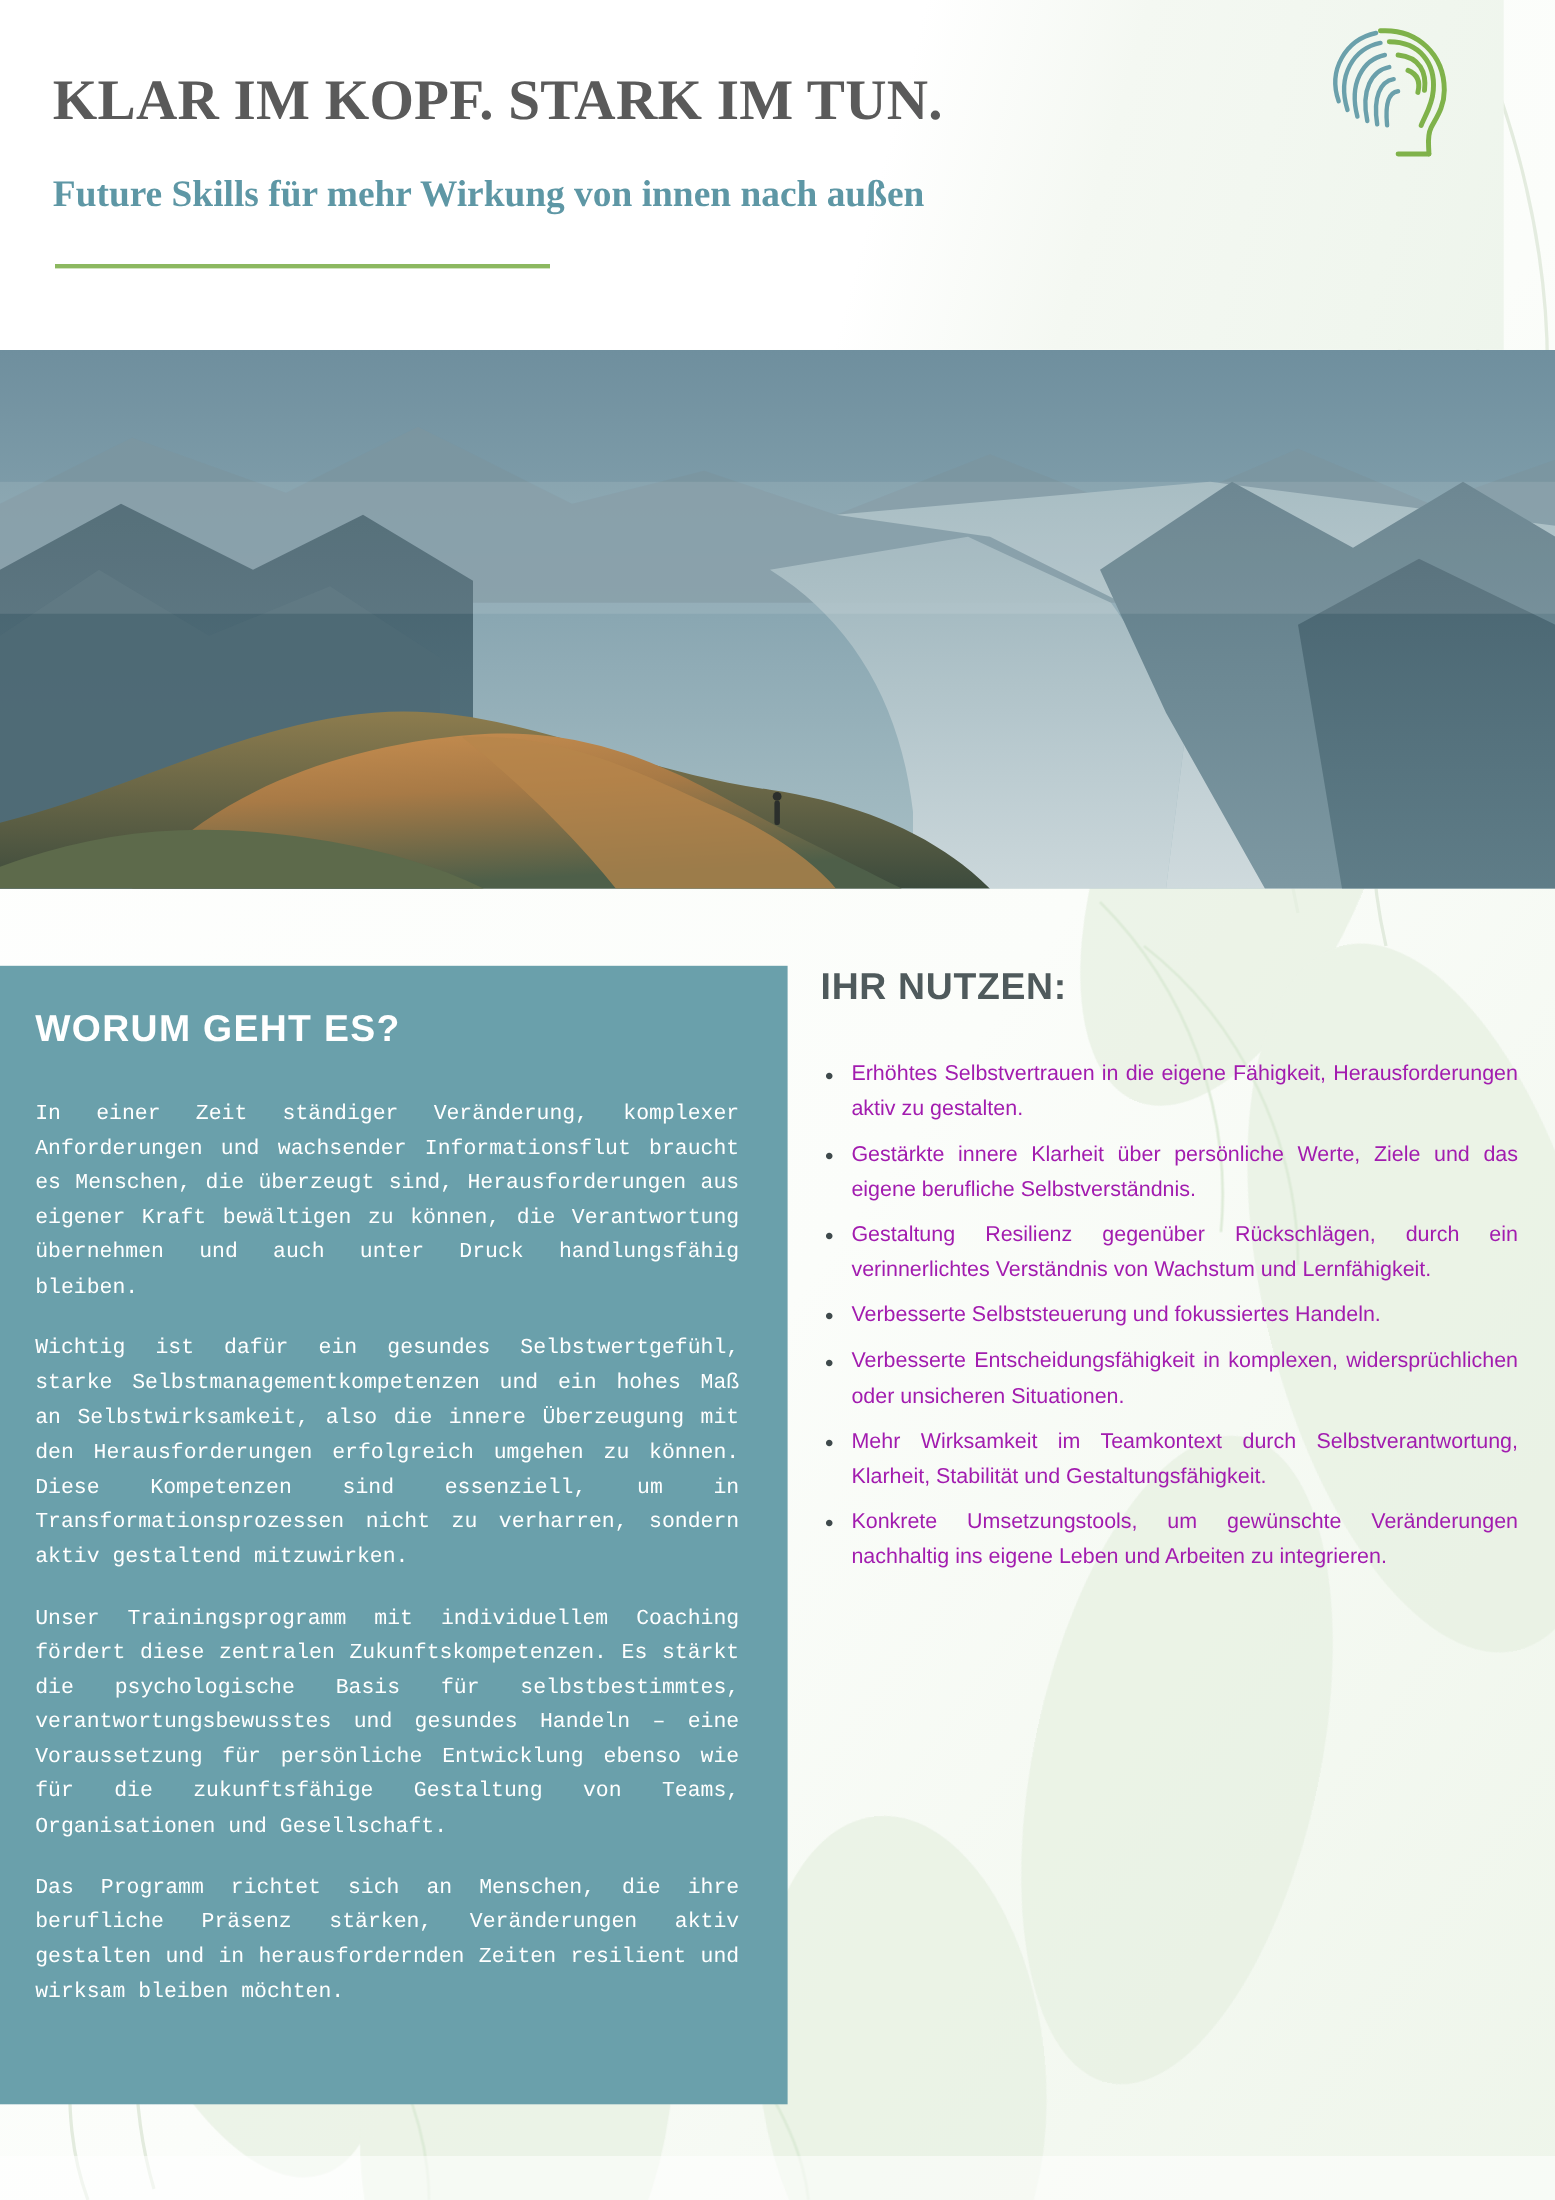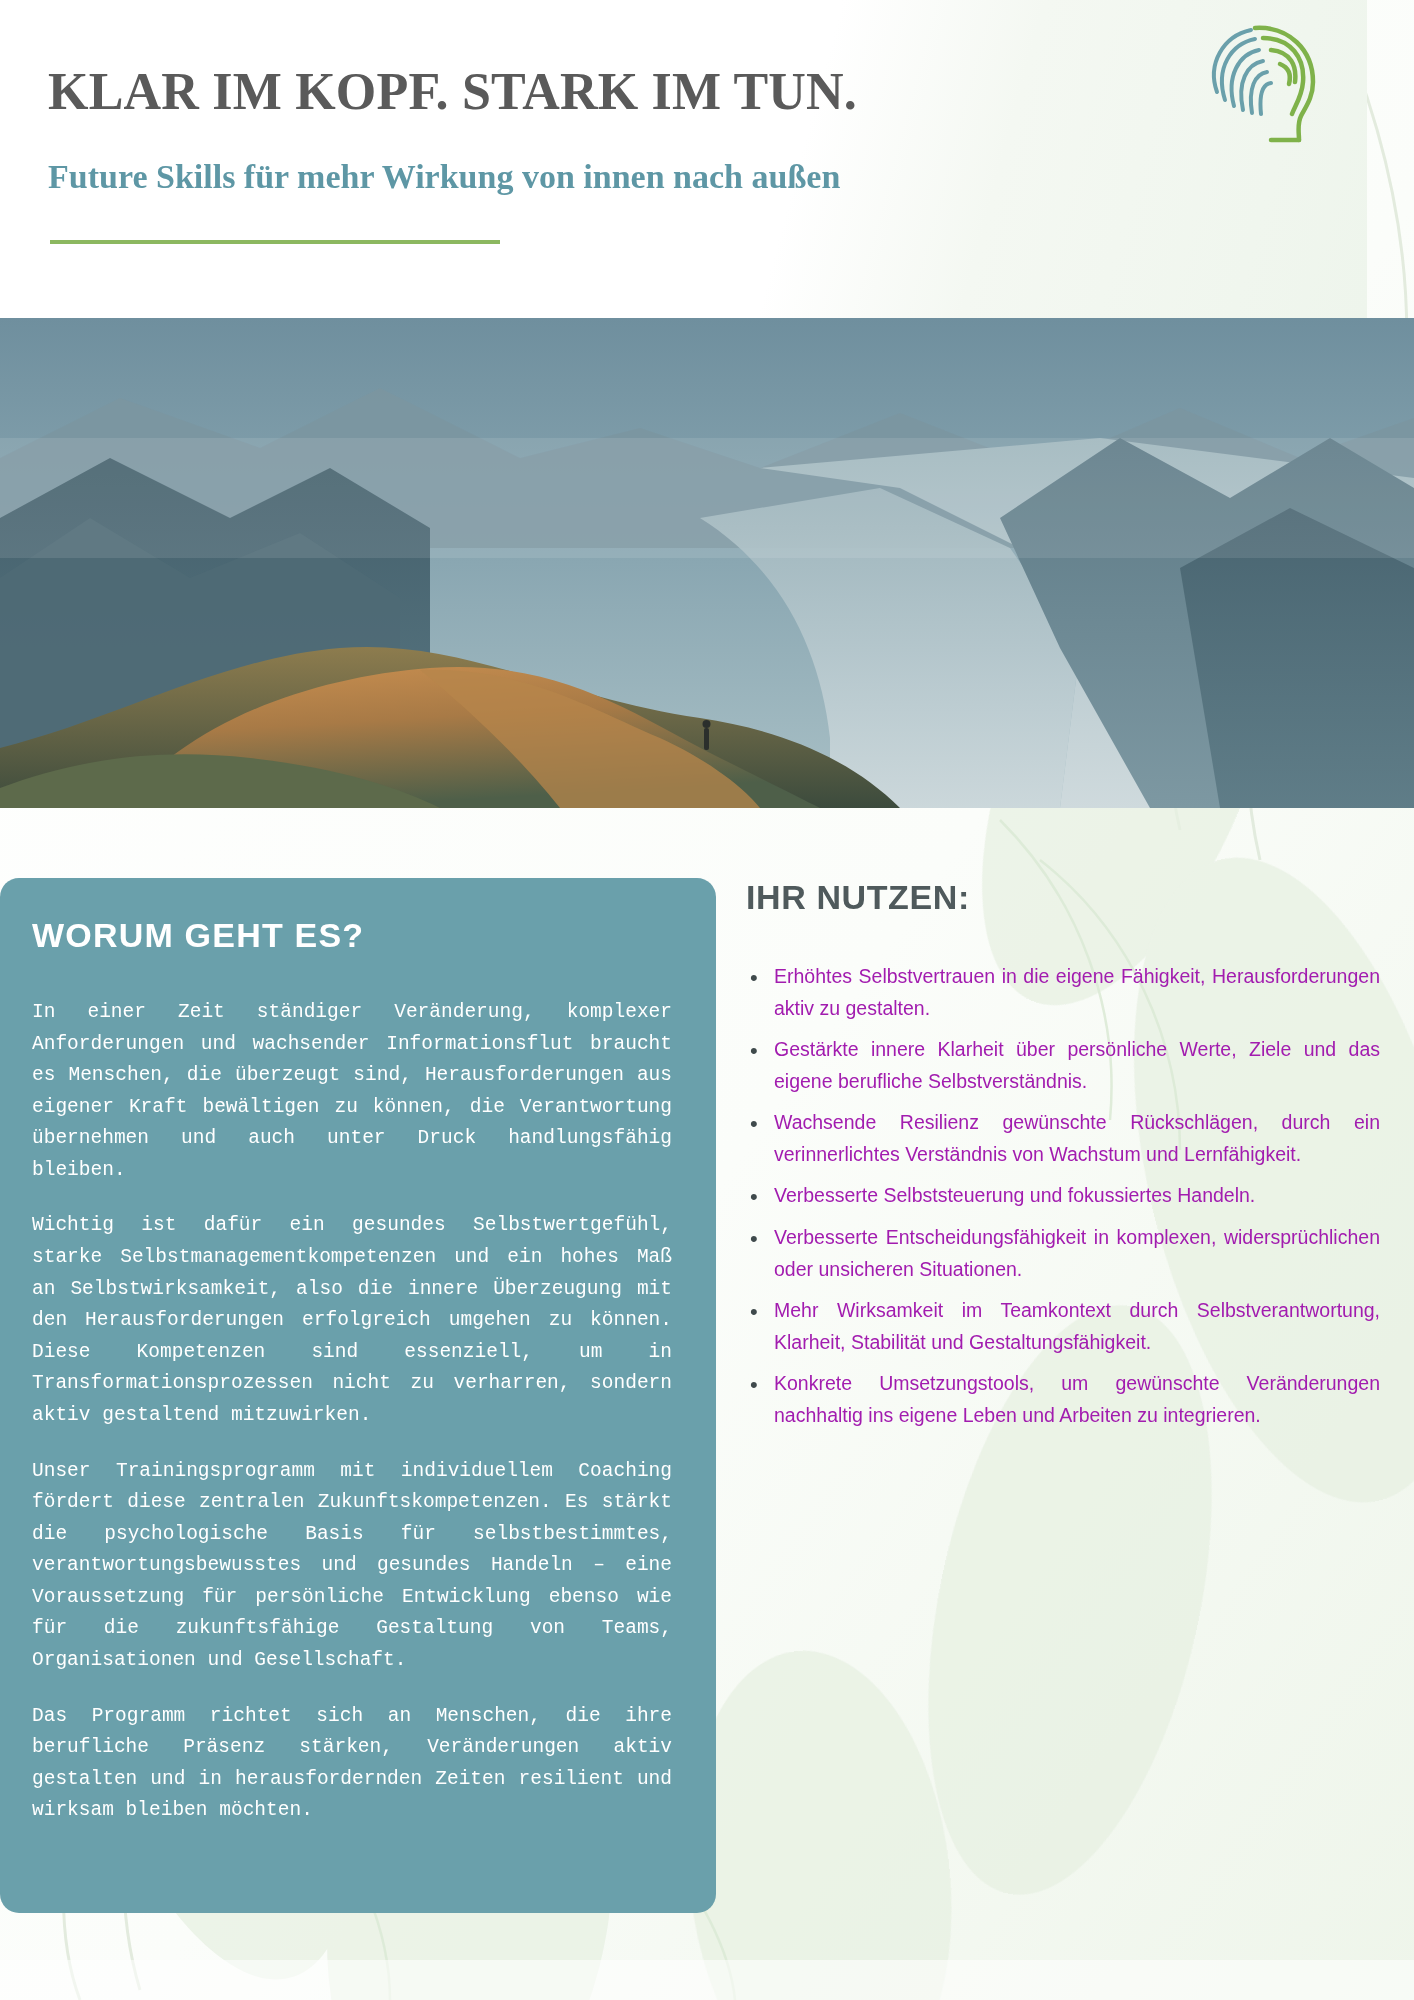--- a/index.html
+++ b/index.html
@@ -102,21 +102,20 @@
 
   .panel-left {
     position: absolute;
     left: 0;
     top: 70px;
     width: 716px;
     height: 1035px;
     background: #6aa0ab;
     padding: 38px 44px 30px 32px;
     color: #ffffff;
-    border-radius: 19px;
   }
   .panel-left h2 {
     font-size: 34px;
     font-weight: bold;
     letter-spacing: 1.2px;
     margin-bottom: 42px;
     font-family: "Liberation Sans", sans-serif;
   }
   .panel-left p {
     font-size: 19.5px;
@@ -299,21 +298,21 @@
       <p>Wichtig ist dafür ein gesundes Selbstwertgefühl, starke Selbstmanagementkompetenzen und ein hohes Maß an Selbstwirksamkeit, also die innere Überzeugung mit den Herausforderungen erfolgreich umgehen zu können. Diese Kompetenzen sind essenziell, um in Transformationsprozessen nicht zu verharren, sondern aktiv gestaltend mitzuwirken.</p>
       <p>Unser Trainingsprogramm mit individuellem Coaching fördert diese zentralen Zukunftskompetenzen. Es stärkt die psychologische Basis für selbstbestimmtes, verantwortungsbewusstes und gesundes Handeln – eine Voraussetzung für persönliche Entwicklung ebenso wie für die zukunftsfähige Gestaltung von Teams, Organisationen und Gesellschaft.</p>
       <p>Das Programm richtet sich an Menschen, die ihre berufliche Präsenz stärken, Veränderungen aktiv gestalten und in herausfordernden Zeiten resilient und wirksam bleiben möchten.</p>
     </section>
 
     <section class="panel-right">
       <h2>IHR NUTZEN:</h2>
       <ul class="benefit-list">
         <li>Erhöhtes Selbstvertrauen in die eigene Fähigkeit, Herausforderungen aktiv zu gestalten.</li>
         <li>Gestärkte innere Klarheit über persönliche Werte, Ziele und das eigene berufliche Selbstverständnis.</li>
-        <li>Wachsende Resilienz gewünschte Rückschlägen, durch ein verinnerlichtes Verständnis von Wachstum und Lernfähigkeit.</li>
+        <li>Gestaltung Resilienz gegenüber Rückschlägen, durch ein verinnerlichtes Verständnis von Wachstum und Lernfähigkeit.</li>
         <li>Verbesserte Selbststeuerung und fokussiertes Handeln.</li>
         <li>Verbesserte Entscheidungsfähigkeit in komplexen, widersprüchlichen oder unsicheren Situationen.</li>
         <li>Mehr Wirksamkeit im Teamkontext durch Selbstverantwortung, Klarheit, Stabilität und Gestaltungsfähigkeit.</li>
         <li>Konkrete Umsetzungstools, um gewünschte Veränderungen nachhaltig ins eigene Leben und Arbeiten zu integrieren.</li>
       </ul>
     </section>
 
   </div>
 </div>
 

